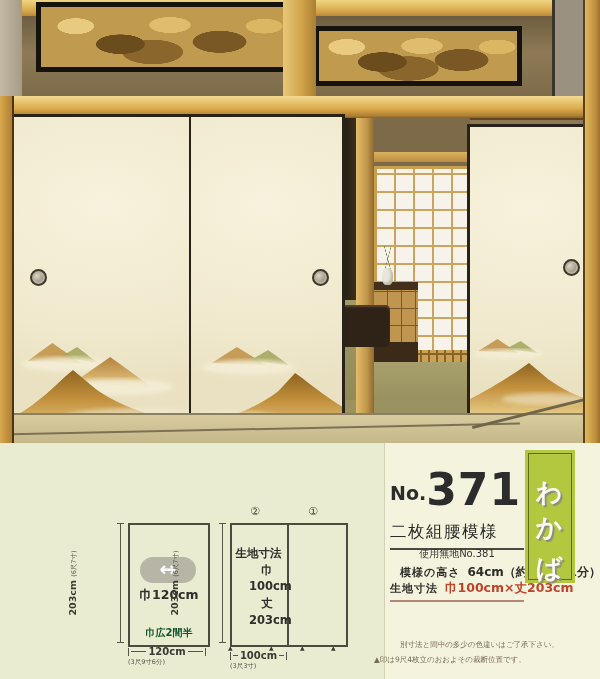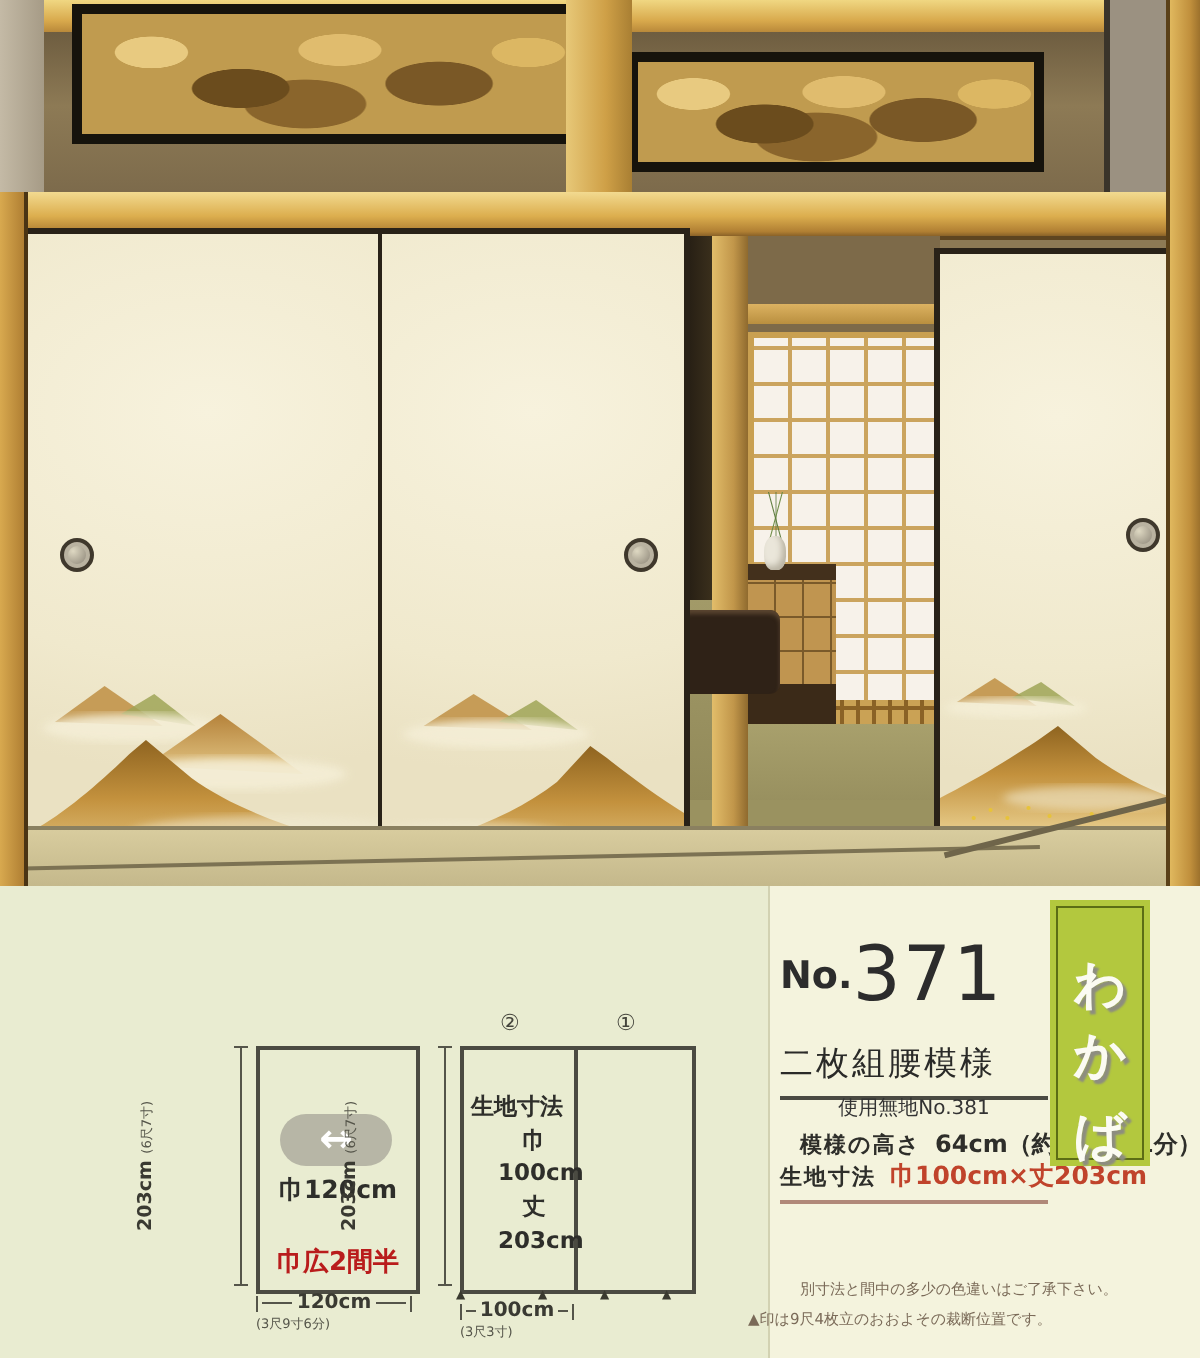--- a/index.html
+++ b/index.html
@@ -90,21 +90,21 @@
 
   
   .panel{position:absolute;left:0;top:443px;width:600px;height:236px;background:#e9ecd1;}
   .panel-card{left:384px;top:0;width:216px;height:236px;background:#f4f3dd;border-left:1px solid #d2d2b2;}
 
   .d-rect{border:2px solid #4b4b42;}
   .d1-rect{left:128px;top:80px;width:78px;height:120px;}
   .arrow-chip{left:10px;top:32px;width:56px;height:26px;background:#b7b6a6;border-radius:13px;
     color:#fff;font-weight:bold;font-size:20px;line-height:25px;text-align:center;}
   .d1-width{left:0;right:0;top:62px;text-align:center;font-size:12.5px;font-weight:600;color:#2e2e2a;}
-  .d1-name{left:0;right:0;bottom:5px;text-align:center;font-size:13px;font-weight:bold;color:#b91c1c;}
+  .d1-name{left:0;right:0;bottom:5px;text-align:center;font-size:10px;font-weight:bold;color:#14532d;}
 
   .dim-v{width:14px;height:120px;top:80px;}
   .dim-v .vline{position:absolute;right:1px;top:0;bottom:0;width:1px;background:#55554a;}
   .dim-v .vt{position:absolute;right:-2px;width:7px;height:1px;background:#55554a;}
   .dim-v .vlabel{position:absolute;right:-16px;top:50%;transform:translate(-50%,-50%) rotate(-90deg);
     white-space:nowrap;font-size:9.5px;color:#3a3a32;font-weight:600;}
   .dim-v .vsub{font-size:6.5px;font-weight:normal;color:#55554a;}
   .dim-v1{left:108px;} .dim-v2{left:210px;}
 
   .dim-h{display:flex;align-items:center;gap:2px;font-size:10px;color:#3a3a32;font-weight:600;}
@@ -120,21 +120,21 @@
   .d2-div{left:55px;top:0;bottom:0;width:2px;background:#4b4b42;}
   .d2-mark{top:62px;font-size:11px;color:#44443c;}
   .d2-mark2{left:250px;} .d2-mark1{left:308px;}
   .d2-celltext{left:232px;top:102px;width:53px;text-align:center;color:#2e2e2a;line-height:1.45;}
   .d2-celltext .ct{font-size:11.5px;font-weight:bold;display:block;}
   .d2-celltext .cv{font-size:11.5px;font-weight:600;display:block;padding-left:17px;}
   .tri{top:201px;font-size:6px;color:#3a3a30;}
 
   .p-no{left:390px;top:28px;display:flex;align-items:flex-end;color:#2c2c2c;}
   .p-no .no{font-size:19px;font-weight:bold;margin-bottom:4px;}
-  .p-no .num{font-size:38px;font-weight:normal;line-height:.85;letter-spacing:1px;}
+  .p-no .num{font-size:44px;font-weight:bold;line-height:.85;letter-spacing:1px;}
   .p-name{left:390px;top:78px;width:134px;font-size:16.5px;letter-spacing:1.5px;color:#2a2a28;
     border-bottom:2px solid #4a4a42;padding-bottom:5px;}
   .p-plain{left:390px;top:104px;width:134px;text-align:center;font-size:10px;color:#333;}
   .p-row{display:flex;align-items:baseline;gap:7px;color:#2e2e2a;}
   .p-spec1{left:400px;top:121px;}
   .p-spec2{left:390px;top:137px;}
   .p-label{font-size:11px;font-weight:bold;letter-spacing:1px;white-space:nowrap;}
   .p-val{font-size:12px;font-weight:bold;white-space:nowrap;}
   .p-val-red{font-size:12.5px;font-weight:bold;color:#c0432b;white-space:nowrap;}
   .p-underline2{left:390px;top:157px;width:134px;height:2px;background:#b08878;}

